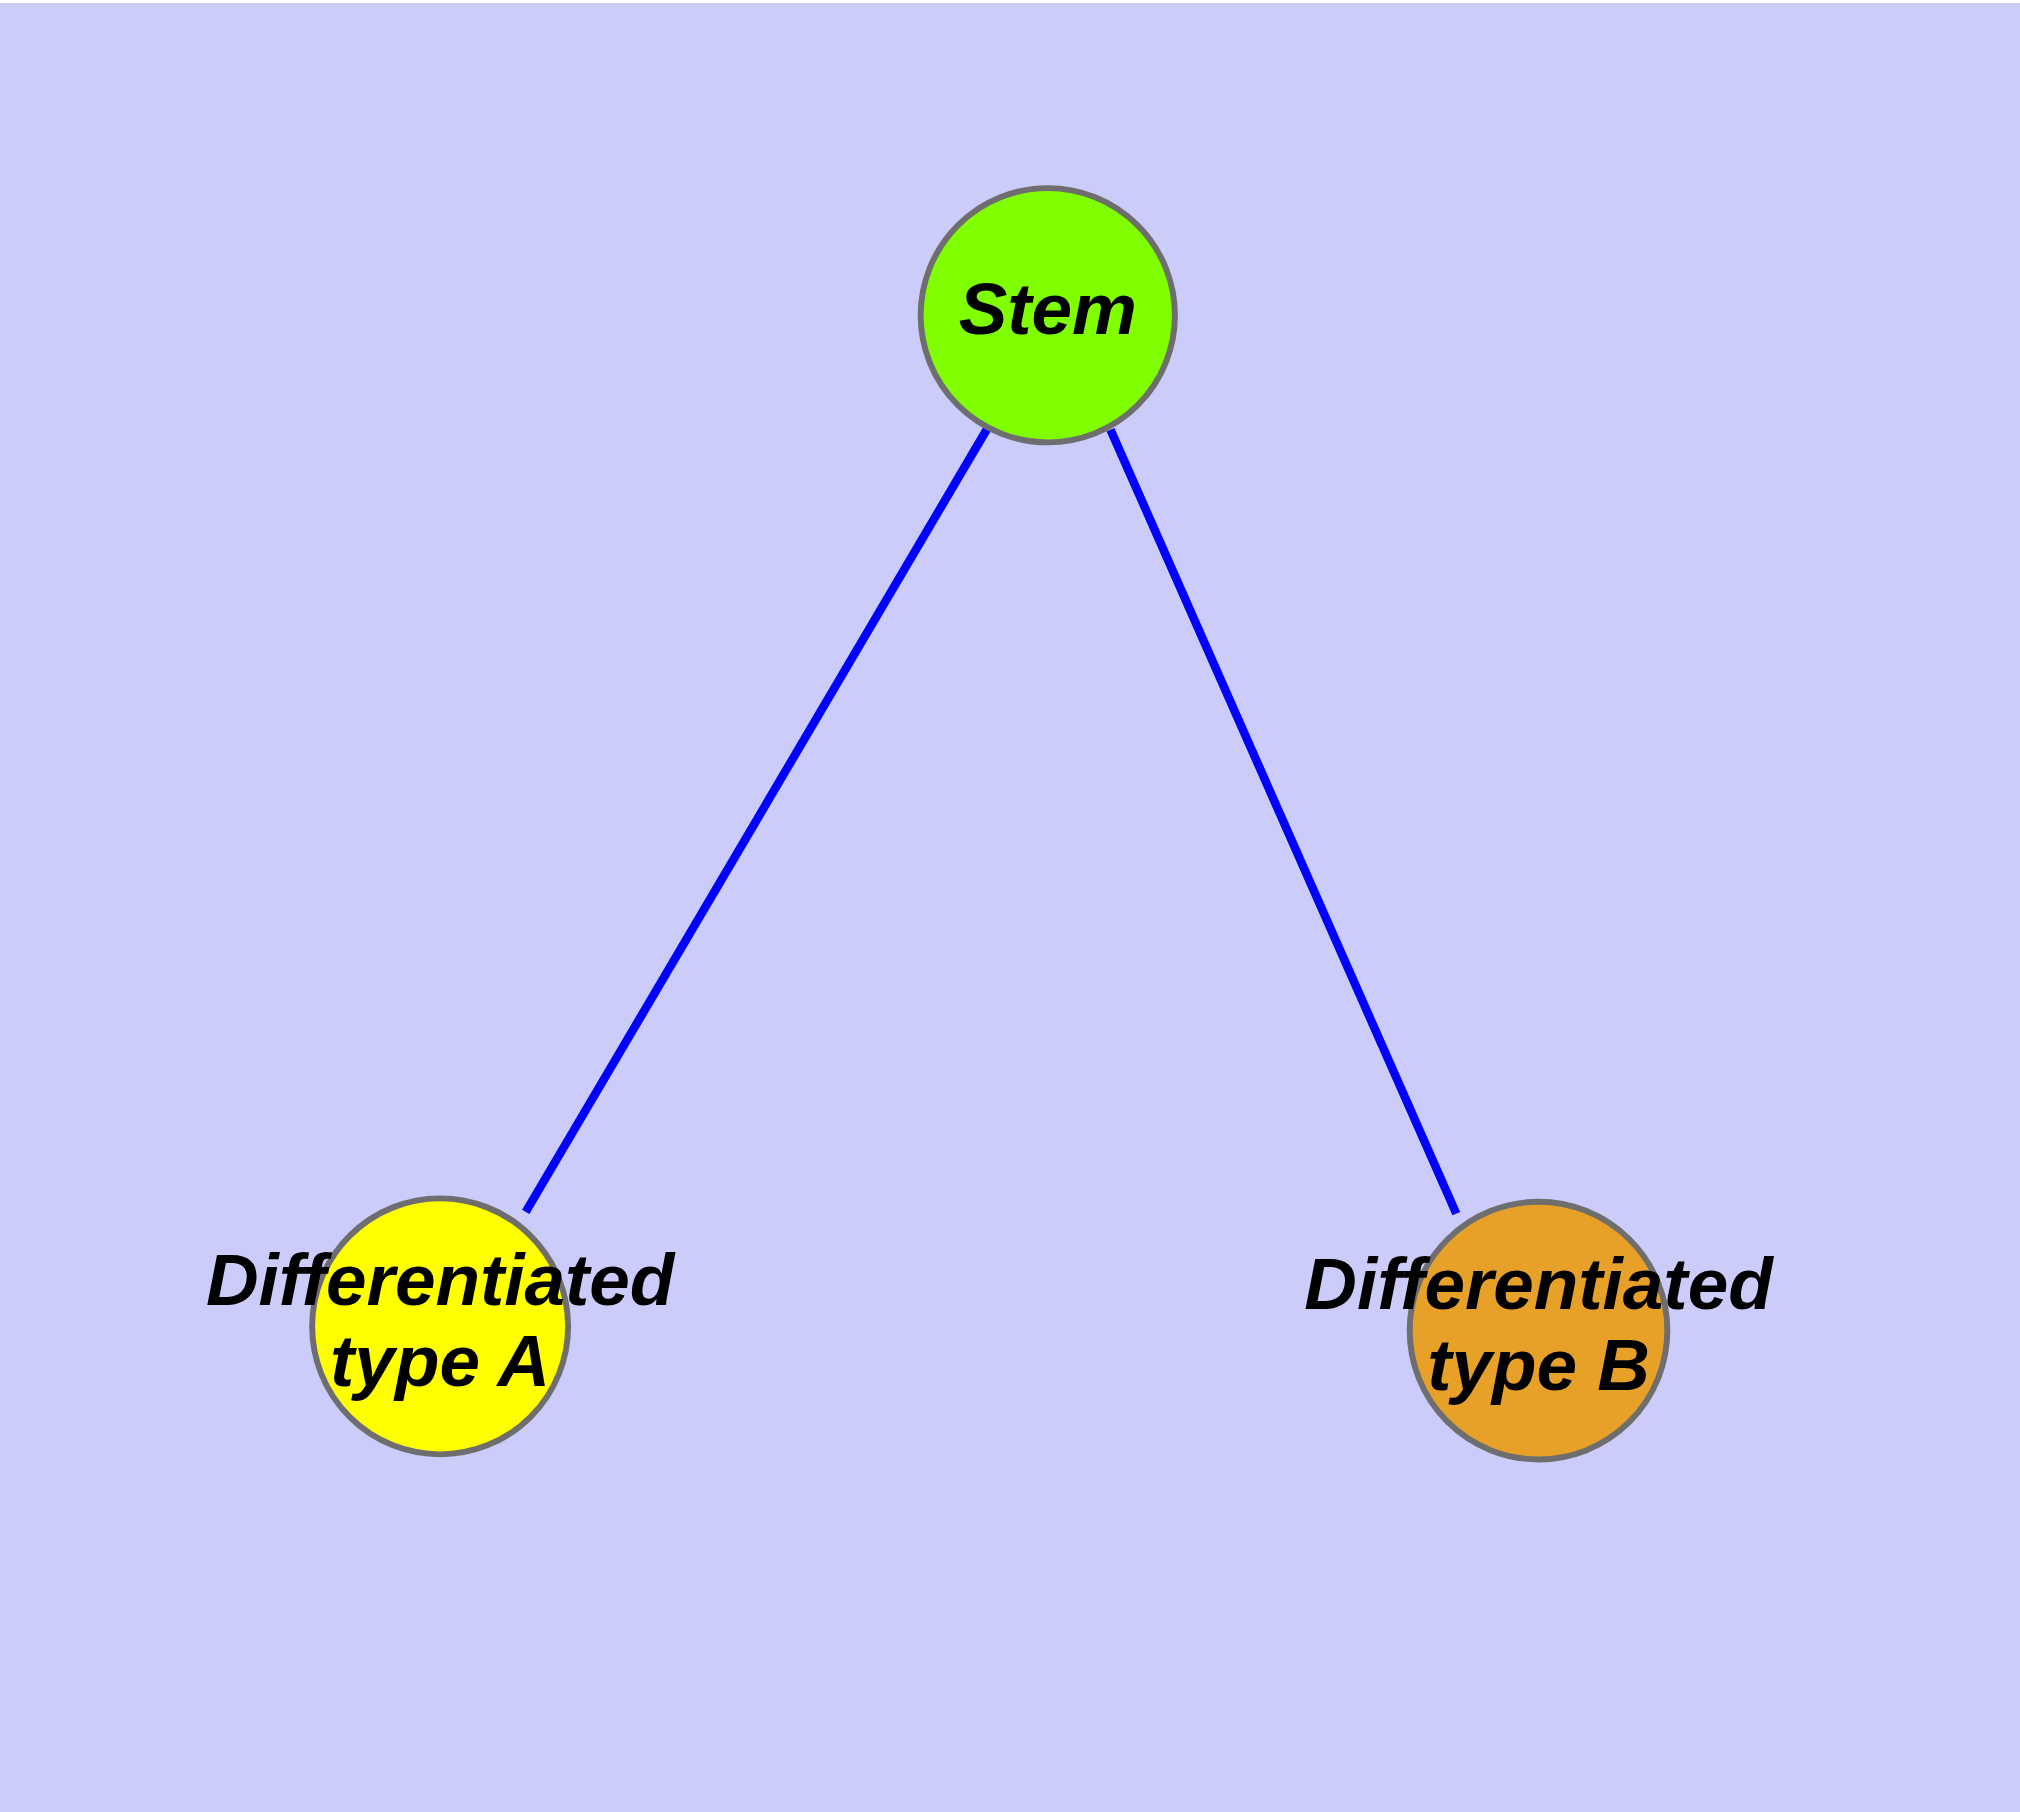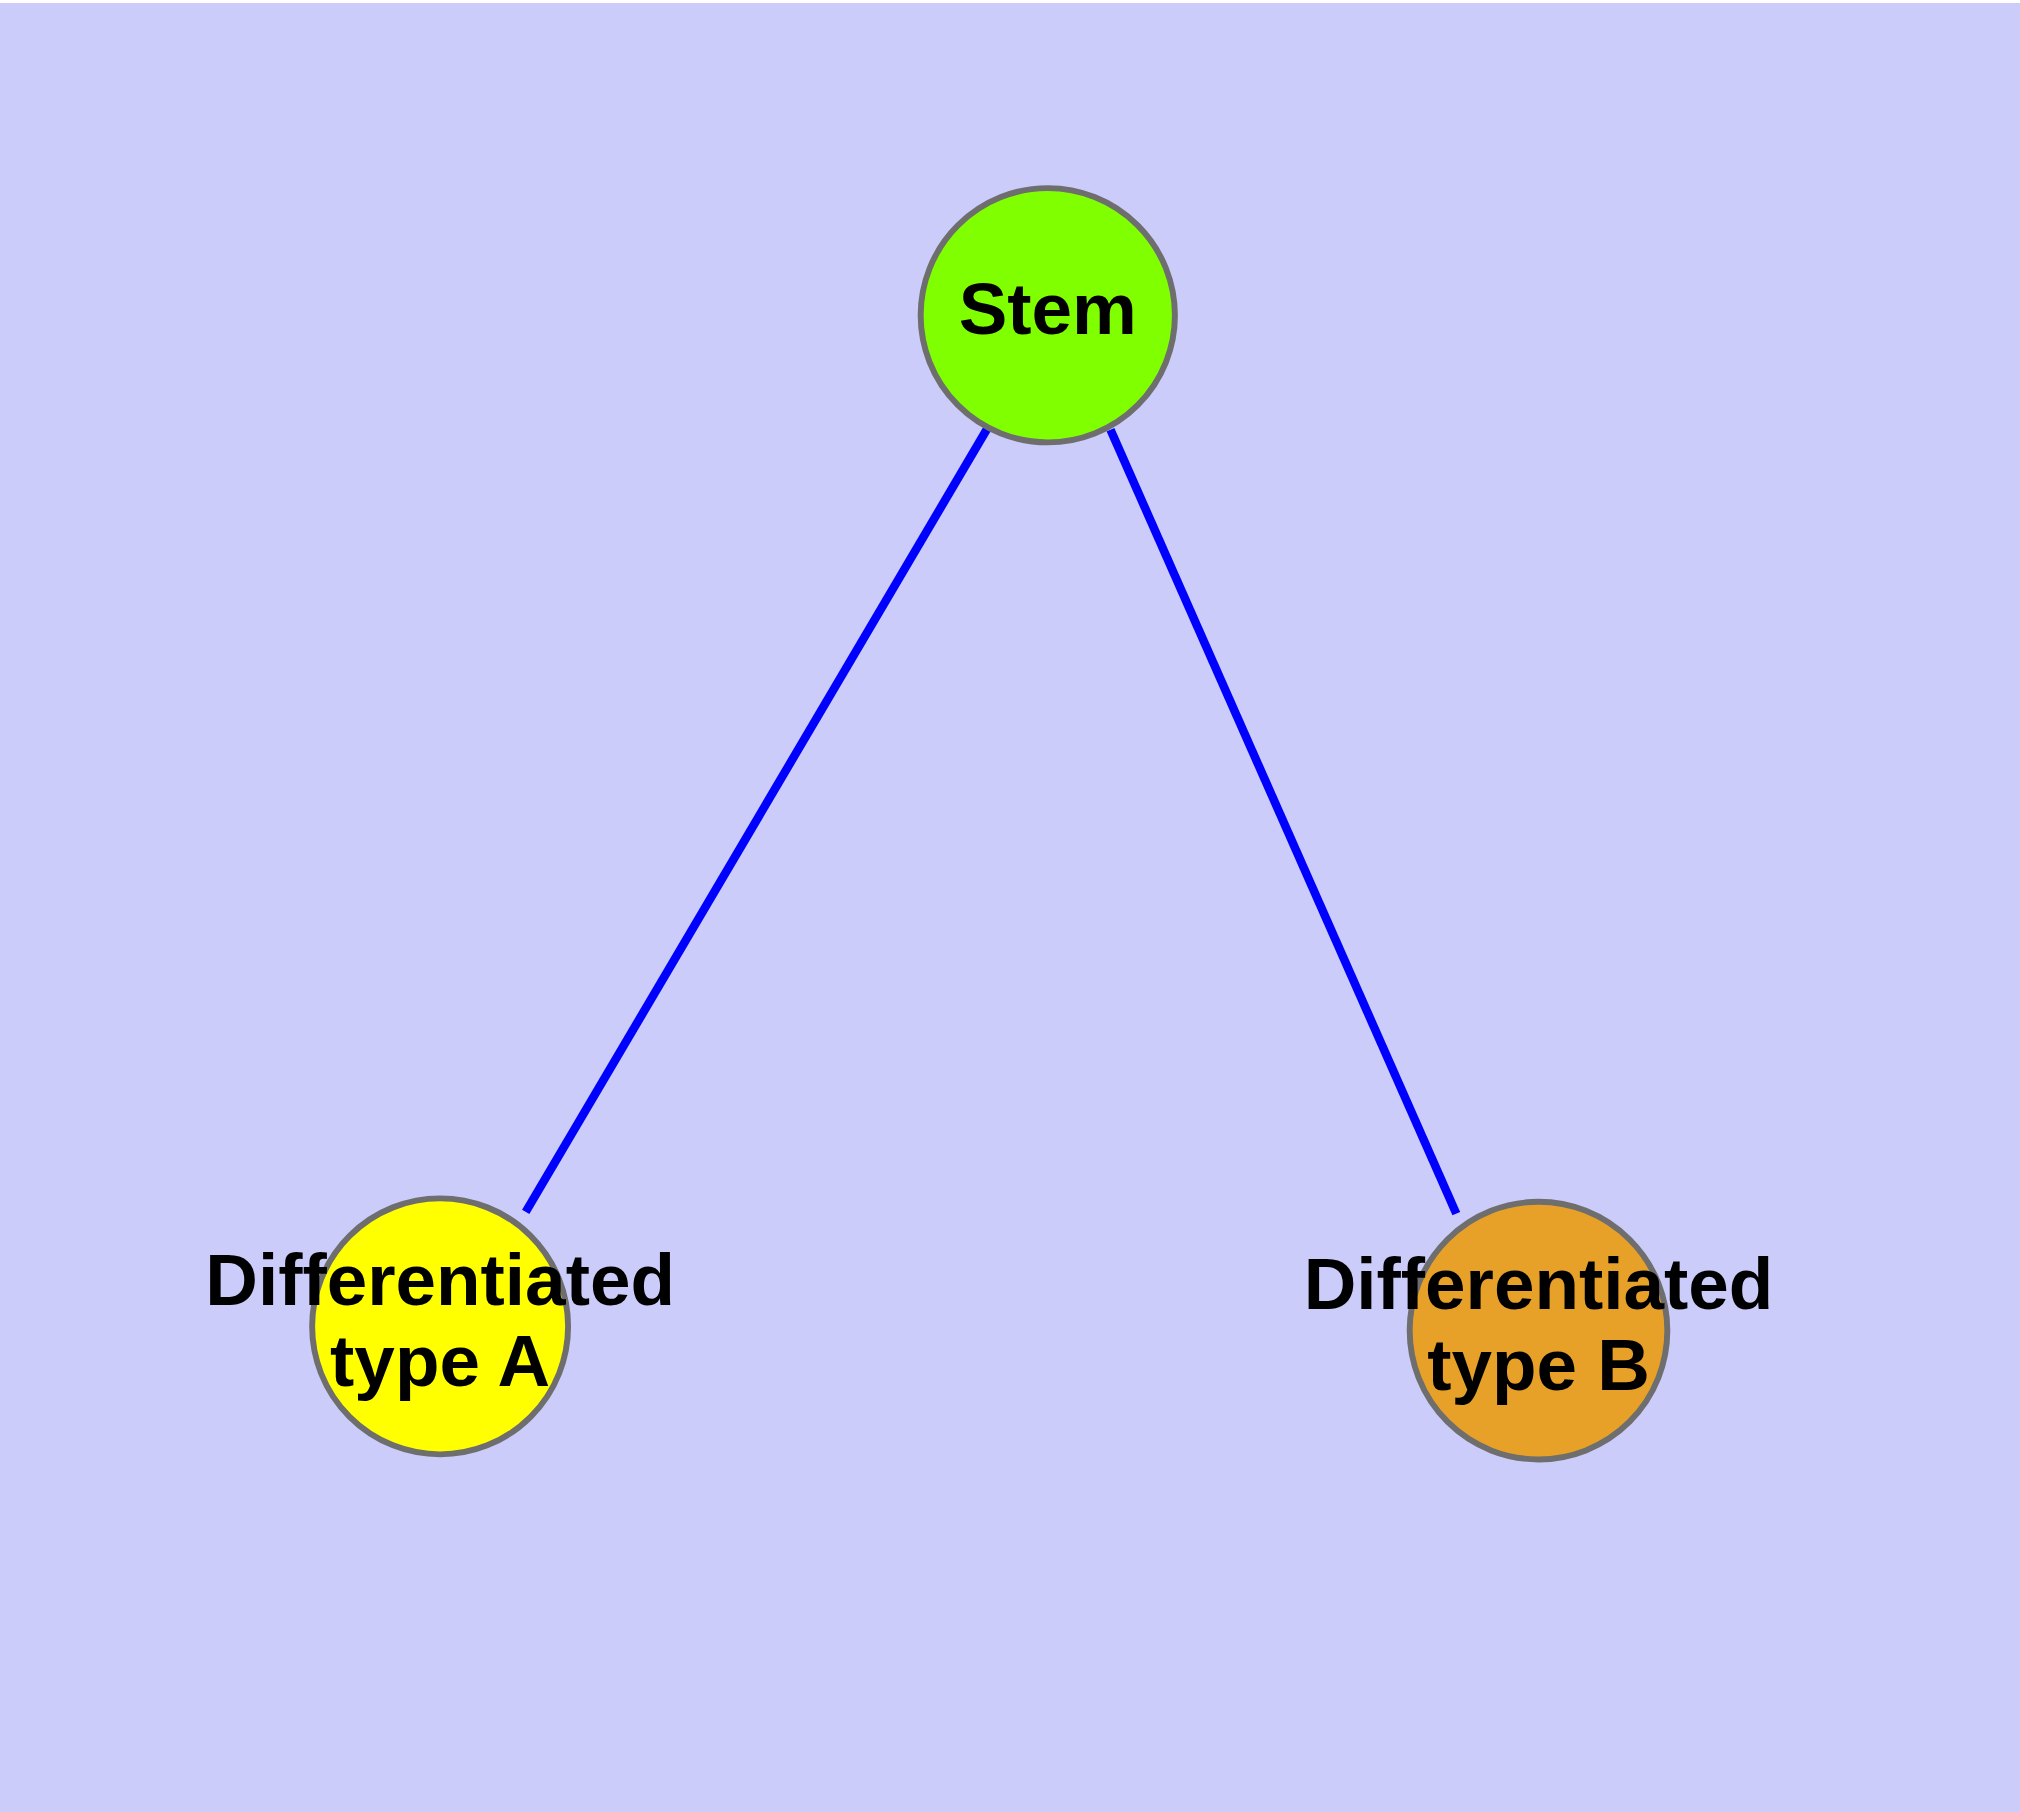--- a/index.html
+++ b/index.html
@@ -10,20 +10,21 @@
   }
   body {
     font-family: "Liberation Sans", sans-serif;
   }
   #canvas {
     position: relative;
     width: 2021px;
     height: 1812px;
     overflow: hidden;
     background: #ffffff;
+    font-style: italic;
   }
   #graph-surface {
     position: absolute;
     left: 0;
     top: 3.4px;
     width: 2021px;
     height: 1809px;
     background: #ccccfa;
   }
   #graph-svg {

